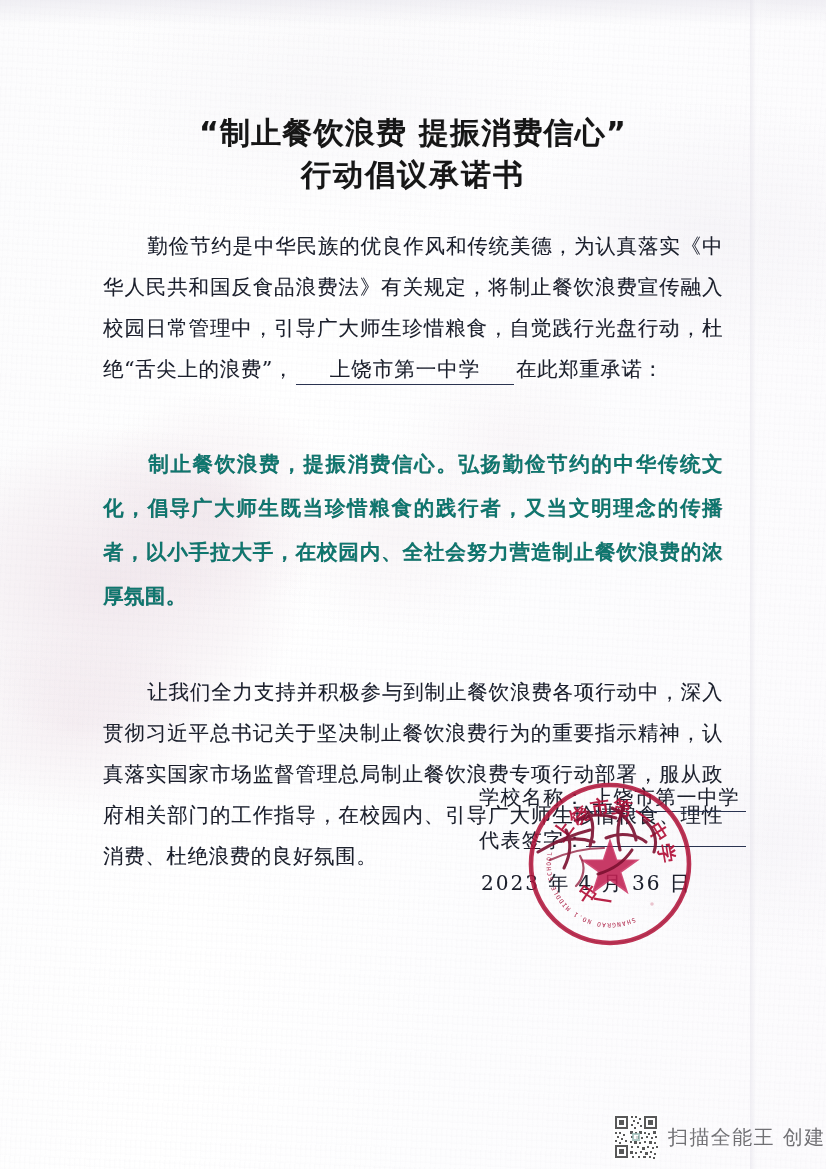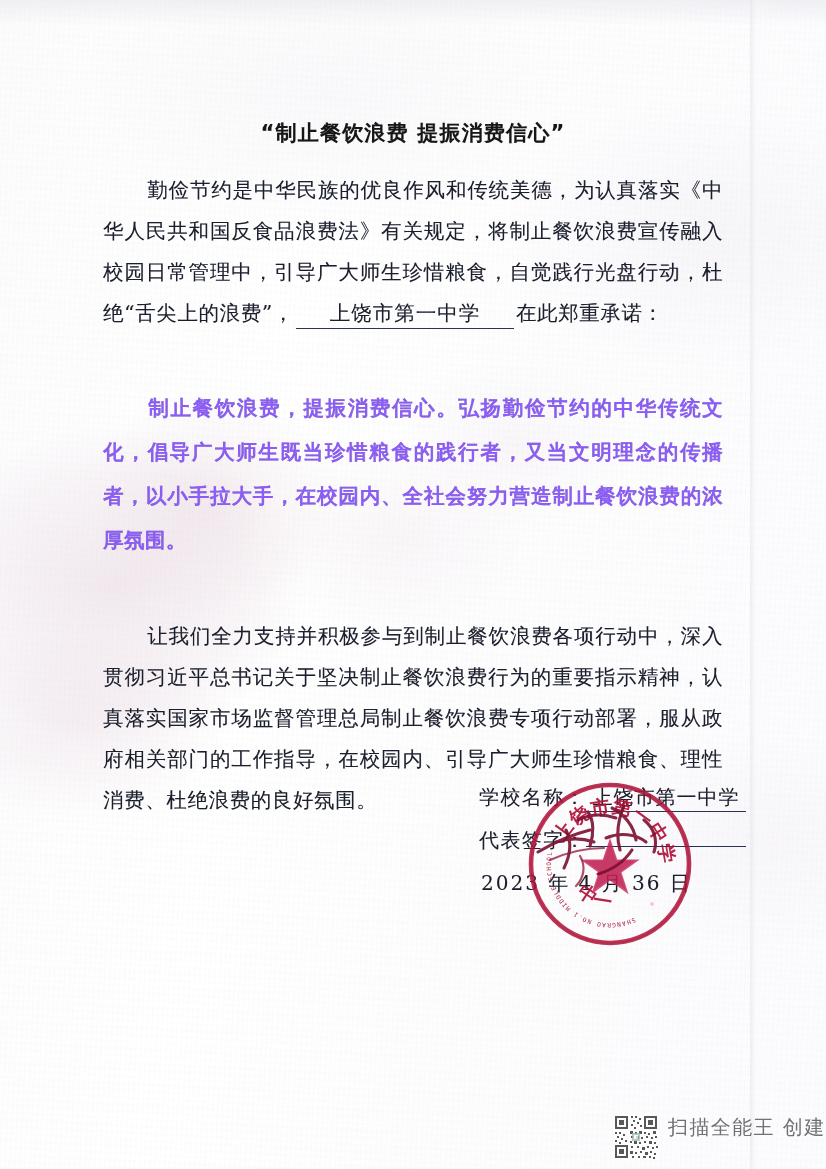--- a/index.html
+++ b/index.html
@@ -66,21 +66,21 @@
 
   
   .title-block {
     margin-top: 112px;
     text-align: center;
     color: #161616;
   }
   .title-line {
     font-family: "DejaVu Sans", "Liberation Sans", sans-serif;
     font-weight: 700;
-    font-size: 21px;
+    font-size: 30px;
     letter-spacing: 1.2px;
     line-height: 42px;
     text-shadow: 0.4px 0.3px 0 rgba(60,60,70,0.30);
   }
   .title-line-2 { letter-spacing: 2px; }
 
   
   .para {
     position: relative;
     margin: 0 auto;
@@ -89,41 +89,41 @@
     font-family: "DejaVu Serif", "Liberation Serif", serif;
     font-size: 20.5px;
     line-height: 41px;
     text-align: justify;
     text-justify: inter-ideograph;
     letter-spacing: 0.6px;
     text-shadow: 0.3px 0.2px 0.4px rgba(40,48,72,0.30);
   }
   .para .indent { display: inline-block; width: 44px; }
 
-  #para-intro { margin-top: 16px; }
+  #para-intro { margin-top: 30px; }
 
   .fill-blank {
     display: inline-block;
     min-width: 214px;
     text-align: center;
     border-bottom: 1.4px solid #2a3350;
     letter-spacing: 1px;
     padding: 0 2px;
     margin: 0 2px;
     line-height: 30px;
   }
 
   #para-pledge {
     margin-top: 52px;
     font-family: "DejaVu Sans", "Liberation Sans", sans-serif;
     font-weight: 700;
     font-size: 20.5px;
     line-height: 44px;
     letter-spacing: 0.4px;
-    color: #8b5cf6;
+    color: #0f766e;
     text-shadow: 0.3px 0.2px 0.3px rgba(30,34,50,0.35);
   }
 
   #para-call { margin-top: 54px; }
 
   
   .signature {
     position: absolute;
     left: 448px;
     top: 776px;
@@ -190,21 +190,21 @@
     height: 120px;
     pointer-events: none;
   }
 
   
   .watermark {
     position: absolute;
     left: 613px;
     top: 1114px;
     display: flex;
-    align-items: flex-start;
+    align-items: center;
     gap: 9px;
   }
   .wm-qr {
     width: 46px;
     height: 46px;
     opacity: 0.78;
   }
   .wm-text {
     font-family: "DejaVu Sans", "Liberation Sans", sans-serif;
     font-size: 20px;
@@ -221,20 +221,21 @@
 
   <div class="paper-base"></div>
   <div class="paper-grain"></div>
   <div class="paper-edge-top"></div>
   <div class="paper-edge-right"></div>
 
   <div class="content">
 
     <div class="title-block">
       <div class="title-line title-line-1">“制止餐饮浪费  提振消费信心”</div>
+      <div class="title-line title-line-2">行动倡议承诺书</div>
     </div>
 
     <p class="para" id="para-intro">
       <span class="indent"></span><span>勤俭节约是中华民族的优良作风和传统美德，为认真落实《中华人民共和国反食品浪费法》有关规定，将制止餐饮浪费宣传融入校园日常管理中，引导广大师生珍惜粮食，自觉践行光盘行动，杜绝“舌尖上的浪费”，</span><span class="fill-blank">上饶市第一中学</span><span>在此郑重承诺：</span>
     </p>
 
     <p class="para" id="para-pledge">
       <span class="indent"></span><span>制止餐饮浪费，提振消费信心。弘扬勤俭节约的中华传统文化，倡导广大师生既当珍惜粮食的践行者，又当文明理念的传播者，以小手拉大手，在校园内、全社会努力营造制止餐饮浪费的浓厚氛围。</span>
     </p>
 

